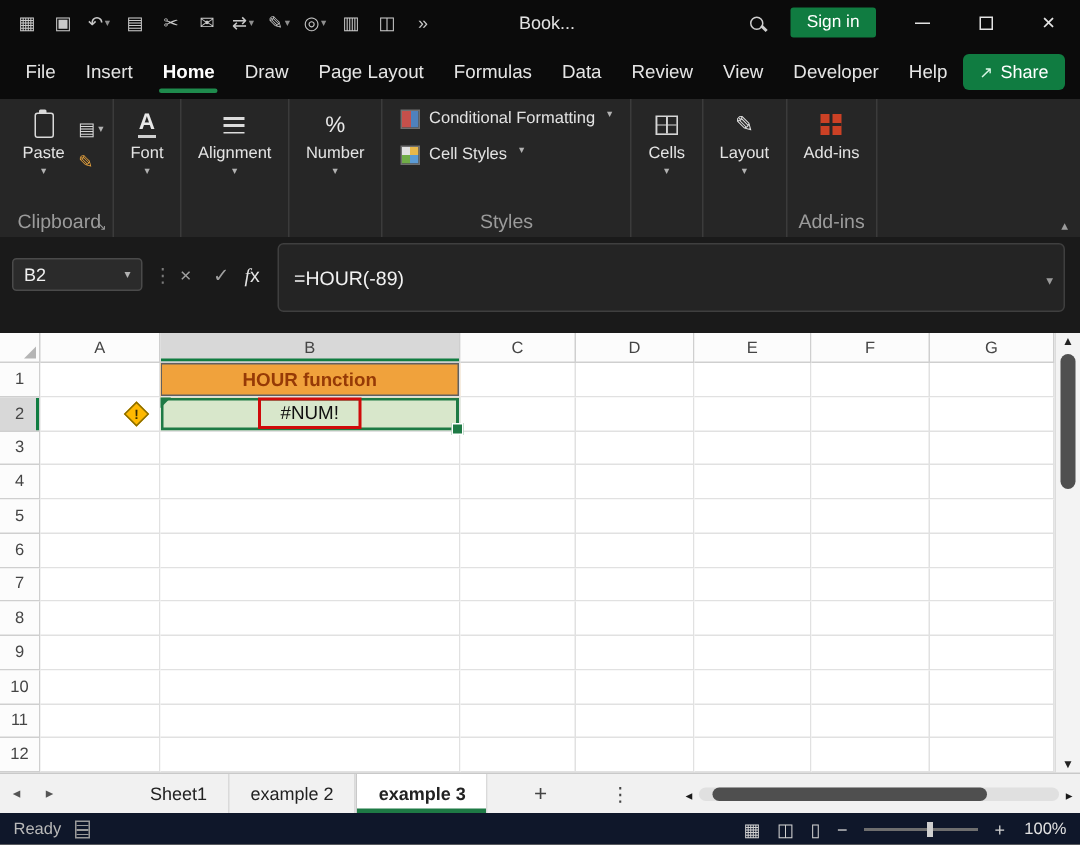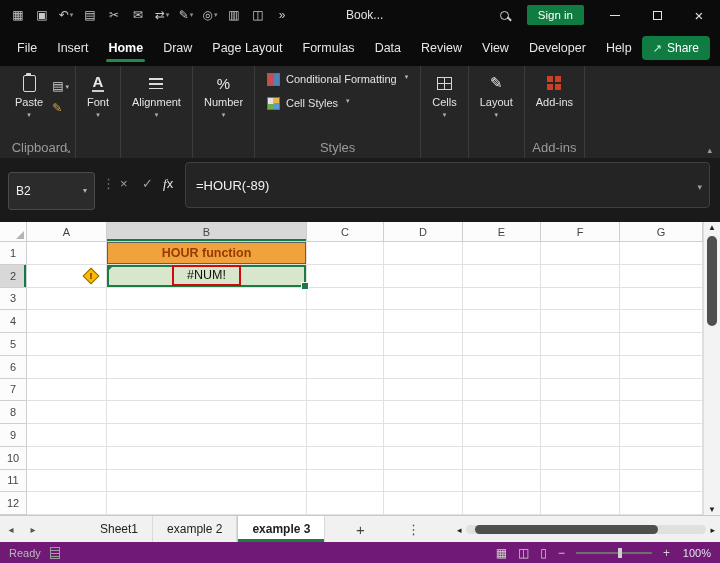--- a/index.html
+++ b/index.html
@@ -76,21 +76,21 @@
                 background-size:7px 6px; background-position:-1px -1px; }
   .icon-addins { width:14px; height:14px; background:#cc4125; position:relative; }
   .icon-addins::before { content:""; position:absolute; left:6px; top:0; width:2px; height:100%; background:#262626; }
   .icon-addins::after  { content:""; position:absolute; top:6px; left:0; height:2px; width:100%; background:#262626; }
   .ribbon-collapse { position:absolute; right:8px; bottom:3px; font-size:9px; color:#9b9b9b; }
   .rfill { flex:1; border-right:none; }
 
   
   .formulabar { position:absolute; top:158px; left:0; right:0; height:64px; background:#1a1a1a;
                 display:flex; align-items:flex-start; }
-  .namebox { position:absolute; left:8px; top:14px; width:87px; height:38px; background:#2b2b2b;
+  .namebox { position:absolute; left:8px; top:14px; width:87px; height:22px; background:#2b2b2b;
              border:1px solid #4a4a4a; border-radius:3px; display:flex; align-items:center;
              color:#f0f0f0; font-size:12px; padding:0 7px; }
   .namebox .caret-s { margin-left:auto; font-size:8px; }
   .fb-dots { position:absolute; left:102px; top:18px; color:#7a7a7a; font-size:13px; }
   .fb-ic { position:absolute; top:18px; font-size:13px; color:#a0a0a0; }
   .fb-cancel { left:120px; }
   .fb-enter { left:142px; }
   .fb-fx { left:163px; color:#e4e4e4; font-size:13px; }
   .fb-fx i { font-family:"Liberation Serif", serif; }
   .fb-input { position:absolute; left:185px; right:10px; top:4px; height:46px; background:#242424;
@@ -144,21 +144,21 @@
              color:#444; margin-left:20px; }
   .more-btn { width:24px; display:flex; align-items:center; justify-content:center; color:#444;
               font-size:13px; margin-left:26px; }
   .hscroll { position:absolute; right:5px; top:7px; width:258px; height:13px; display:flex;
              align-items:center; gap:4px; }
   .hs-arrow { font-size:9px; color:#1a1a1a; }
   .hs-track { flex:1; height:9px; background:#e0e0e0; border-radius:5px; position:relative; }
   .hs-thumb { position:absolute; left:4%; top:0; width:76%; height:9px; background:#4f4f4f; border-radius:5px; }
 
   
-  .statusbar { position:absolute; top:542px; left:0; right:0; height:21px; background:#701a75;
+  .statusbar { position:absolute; top:542px; left:0; right:0; height:21px; background:#0f172a;
                display:flex; align-items:center; padding:0 9px; gap:9px; color:#b9b9b9; font-size:11px; }
   .acc-icon { width:10px; height:12px; border:1px solid #9a9a9a;
               background:repeating-linear-gradient(to bottom,transparent 0 2px,#9a9a9a 2px 3px); }
   .acc-pill { background:#000; color:#fff; font-weight:700; font-size:10.5px; padding:3px 8px; white-space:nowrap; }
   .sb-right { margin-left:auto; display:flex; align-items:center; gap:11px; color:#cfcfcf; }
   .view-ic { font-size:12px; color:#cfcfcf; }
   .zoom-sign { font-size:12px; color:#cfcfcf; }
   .zoom-slider { width:76px; height:2px; background:#6e6e6e; position:relative; }
   .zoom-thumb { position:absolute; left:55%; top:-4px; width:4px; height:10px; background:#cfcfcf; }
   .zoom-label { color:#e2e2e2; min-width:30px; text-align:right; }

